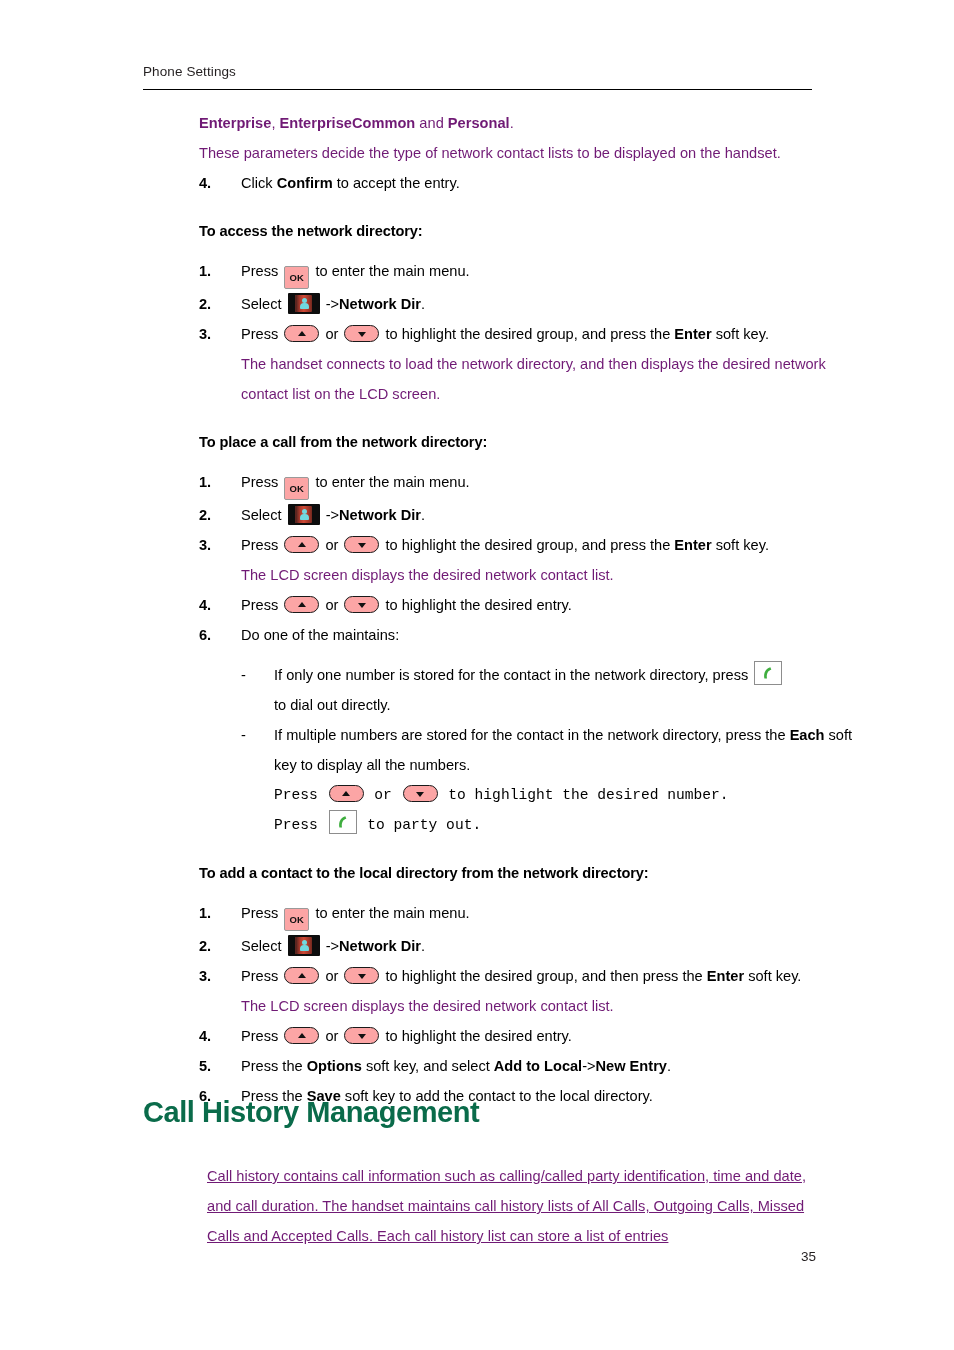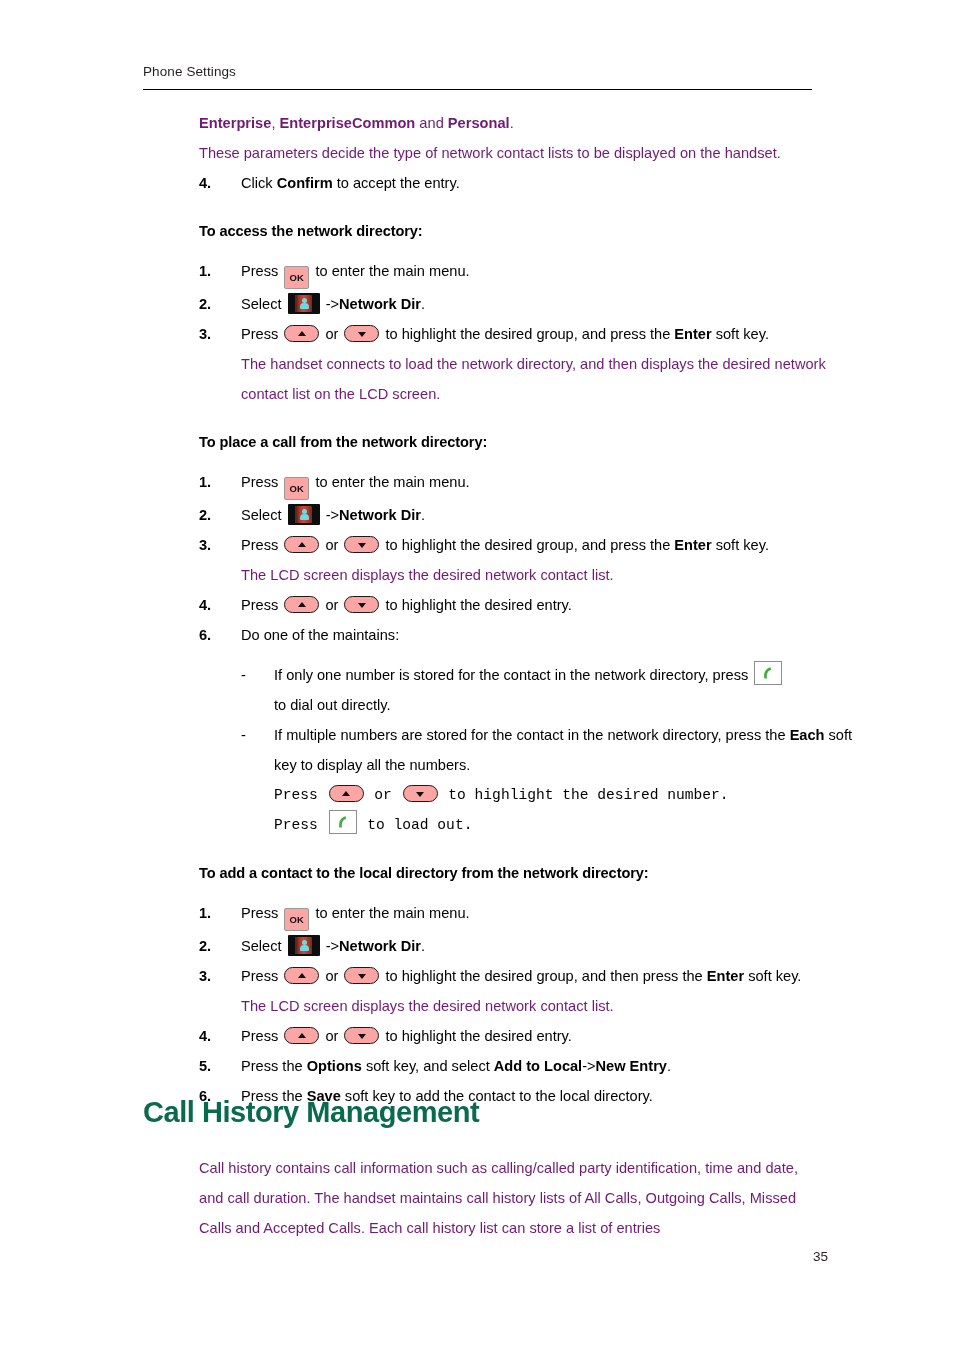--- a/index.html
+++ b/index.html
@@ -245,21 +245,21 @@
     font-size: 29px;
     font-weight: bold;
     color: #0a6b4a;
     letter-spacing: -0.45px;
     line-height: 36px;
   }
 
   
   .folio {
     position: absolute;
-    left: 16px;
+    left: 4px;
     top: 1249px;
     width: 812px;
     text-align: right;
     font-size: 13.5px;
     color: #231f20;
   }
 </style>
 </head>
 <body>
 
@@ -350,21 +350,21 @@
       <span>If multiple numbers are stored for the contact in the network directory, press the </span><b>Each</b><span> soft key to display all the numbers.</span>
     </div>
 
     <div class="dash-cont">
       <span>Press </span><span class="key key-arrow up"><span class="tri"></span></span><span> or </span><span class="key key-arrow down"><span class="tri"></span></span><span> to highlight the desired number.</span>
     </div>
 
     <div class="dash-cont">
       <span>Press </span><span class="icon-call"><svg width="18" height="18" viewBox="0 0 18 18" aria-hidden="true">
             <path d="M5.4 14.6c-0.6-2.6-0.4-5.6 1.1-7.9 1.2-1.9 3-3.1 4.9-3.5l0.9 2.6c-1.4 0.3-2.7 1.2-3.5 2.5-1.1 1.8-1.2 4-0.8 6.1z" fill="#3fae3f"></path>
-          </svg></span><span> to load out.</span>
+          </svg></span><span> to party out.</span>
     </div>
 
     <div class="gap-md"></div>
 
     <div class="sub-head">To add a contact to the local directory from the network directory:</div>
     <div class="gap-sm"></div>
 
     <div class="step">
       <span class="num">1.</span>
       <span>Press </span><span class="key key-ok">OK</span><span> to enter the main menu.</span>
@@ -394,17 +394,17 @@
 
     <div class="step">
       <span class="num">6.</span>
       <span>Press the </span><b>Save</b><span> soft key to add the contact to the local directory.</span>
     </div>
 
   </div>
 
   <div class="h1">Call History Management</div>
 
-  <p class="indent" style="position:absolute; left:199px; top:1153px; width:615px; margin:0;">Call history contains call information such as calling/called party identification, time and date, and call duration. The handset maintains call history lists of All Calls, Outgoing Calls, Missed Calls and Accepted Calls. Each call history list can store a list of entries</p>
+  <p class="indent" style="position:absolute; left:199px; top:1153px; width:615px; margin:8px;text-decoration:underline;">Call history contains call information such as calling/called party identification, time and date, and call duration. The handset maintains call history lists of All Calls, Outgoing Calls, Missed Calls and Accepted Calls. Each call history list can store a list of entries</p>
 
   <div class="folio">35</div>
 
 </div>
 
 </body></html>

